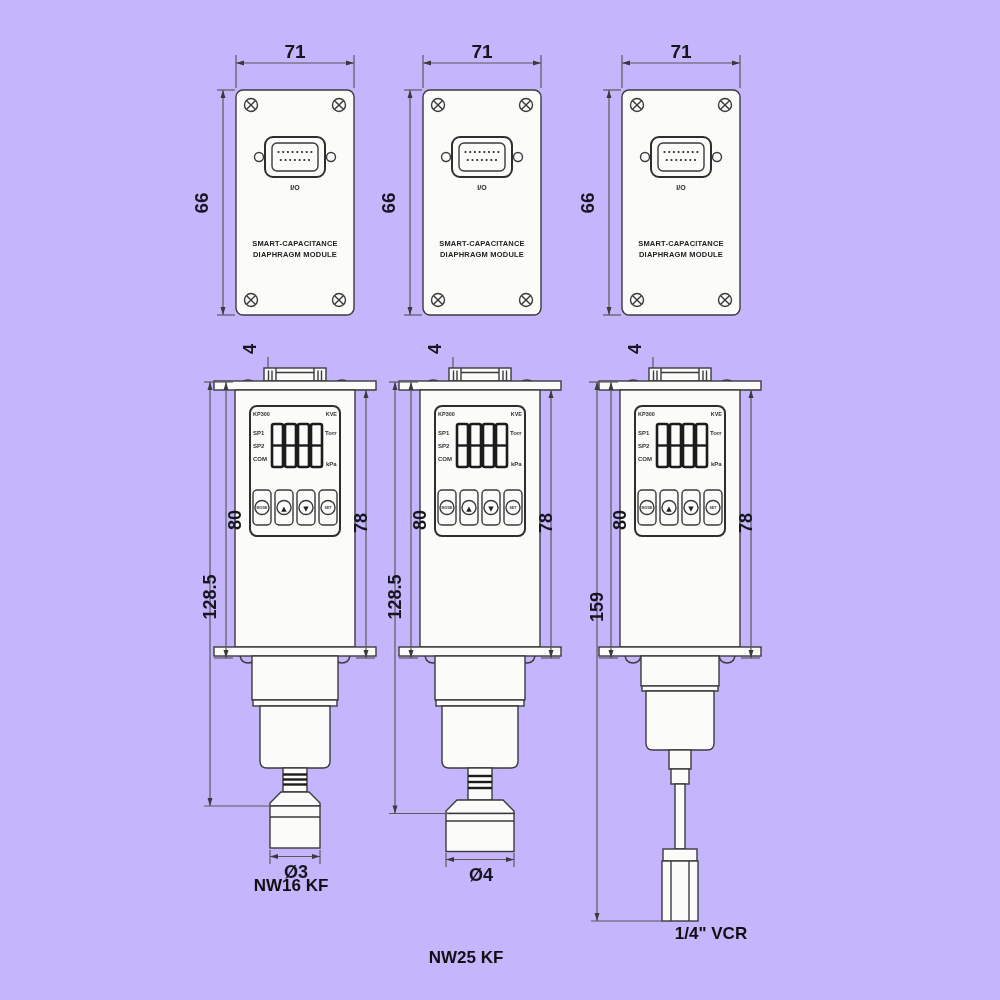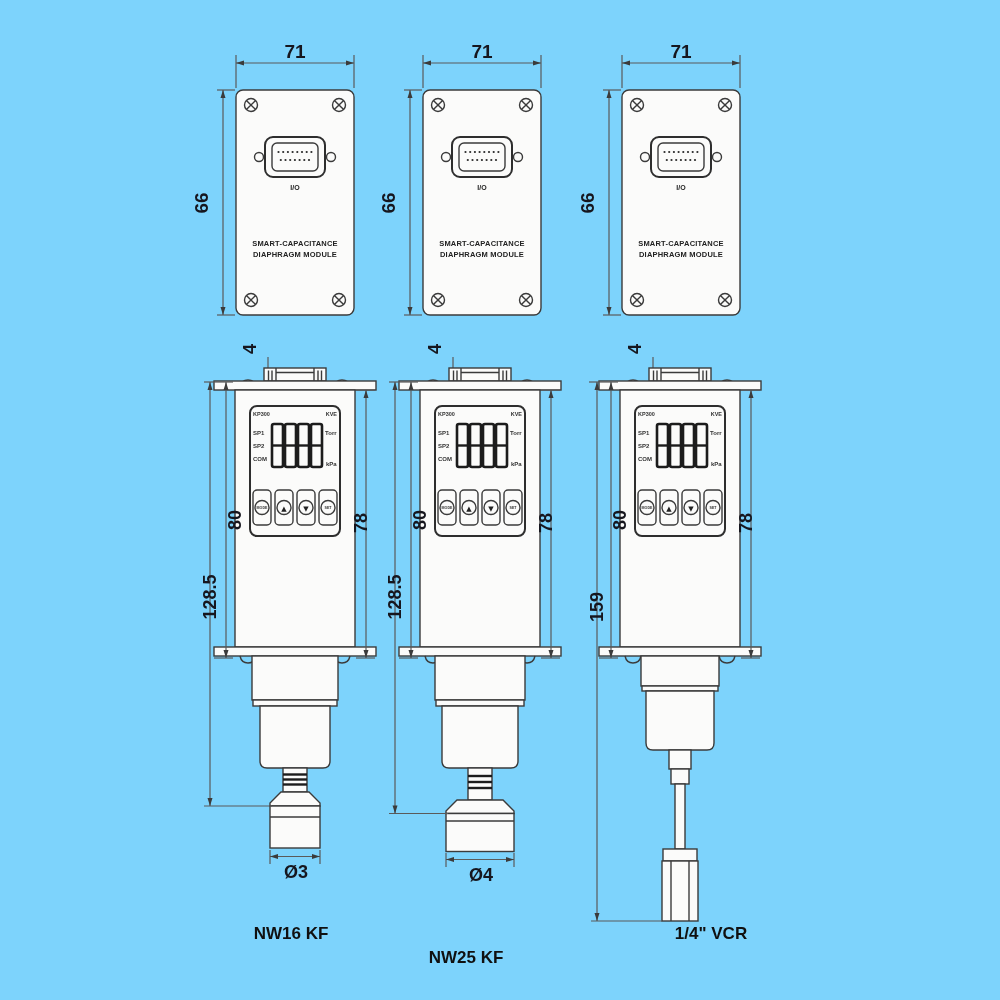--- a/index.html
+++ b/index.html
@@ -1,16 +1,16 @@
 <!DOCTYPE html>
 <html><head>
 <meta charset="utf-8">
 <style>
   html,body{margin:0;padding:0;background:#e8e7e5;}
-  .canvas{position:relative;width:1000px;height:1000px;background:#7dd3fc;overflow:hidden;
+  .canvas{position:relative;width:1000px;height:1000px;background:#c4b5fd;overflow:hidden;
           border-right:1px solid #d9d8d6;border-bottom:1px solid #d9d8d6;
           font-family:"Liberation Sans",sans-serif;}
   svg{position:absolute;overflow:visible;}
   
   .p1{fill:#fbfbfa;stroke:#3b3b3b;stroke-width:1.4;}
   .p2{fill:none;stroke:#3b3b3b;stroke-width:1.4;}
   .pb{fill:#fbfbfa;stroke:#2e2e2e;stroke-width:2;}
   .ln{stroke:#5a5a5a;stroke-width:1.2;fill:none;}
   .fl{fill:#3b3b3b;stroke:none;}
   .dot{fill:#2a2a2a;stroke:none;}
@@ -547,17 +547,17 @@
   </g>
   <g>
     <line class="ln" x1="26" y1="586" x2="97" y2="586"></line>
     <line class="ln" x1="32" y1="47" x2="32" y2="586"></line>
     <polygon class="fl" points="32,47 29.5,55 34.5,55"></polygon>
         <polygon class="fl" points="32,586 29.5,578 34.5,578"></polygon>
     <text class="dim" x="38" y="272" text-anchor="middle" transform="rotate(-90 38 272)">159</text>
   </g>
 </svg>
 
-<div class="vname" style="left:226px;top:924px">NW16 KF</div>
+<div class="vname" style="left:226px;top:876px">NW16 KF</div>
 <div class="vname" style="left:401px;top:948px">NW25 KF</div>
 <div class="vname" style="left:646px;top:924px">1/4" VCR</div>
 
 </div>
 
 </body></html>

